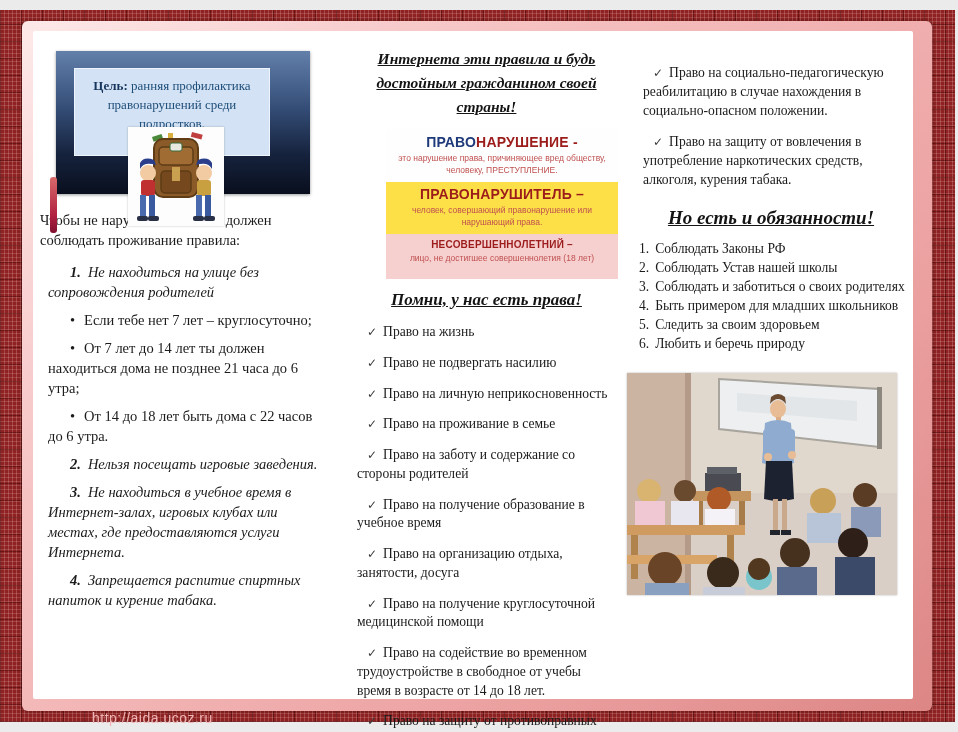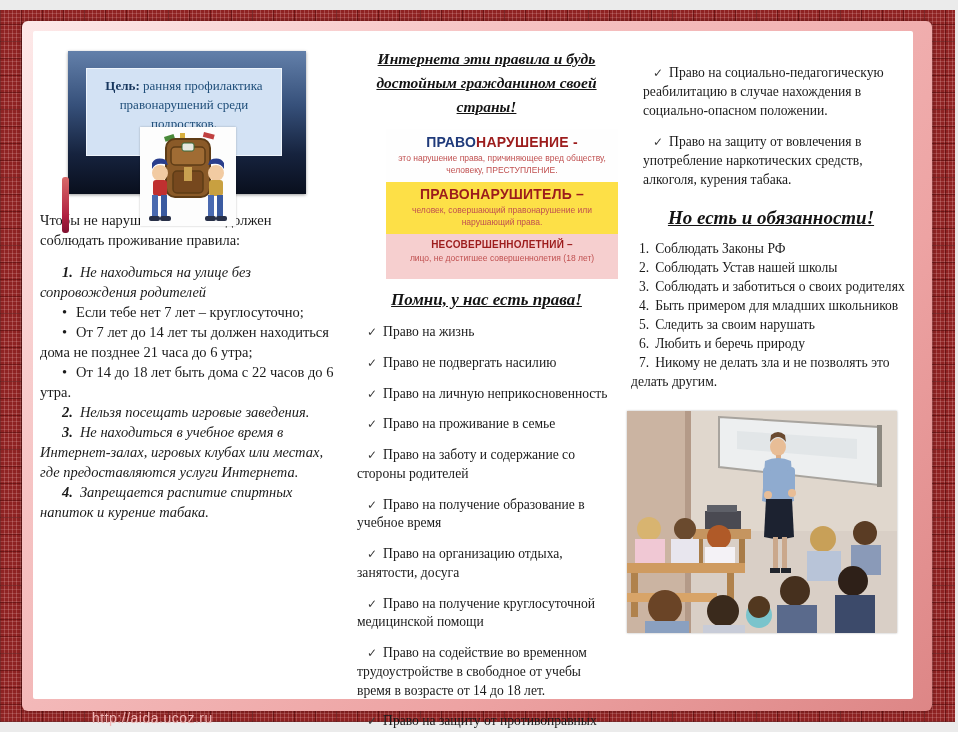--- a/index.html
+++ b/index.html
@@ -34,42 +34,43 @@
     font-size:14px;color:#f0b4b4;letter-spacing:.5px;
   }
   
   .col{position:absolute;}
   .col1{left:7px;top:20px;width:296px;font-size:14.5px;line-height:1.38;color:#1b1b1b;}
   .col2{left:312px;top:16px;width:283px;font-size:13.6px;line-height:1.38;color:#1b1b1b;}
   .col3{left:598px;top:20px;width:280px;font-size:13.6px;line-height:1.40;color:#1b1b1b;}
 
   
   .slide{
-    position:relative;width:238px;height:143px;margin-left:28px;
+    position:relative;width:238px;height:143px;margin-left:16px;
     background:linear-gradient(180deg,#6380aa 0%,#36507a 38%,#16233e 72%,#090f1d 100%);
     box-shadow:0 1px 3px rgba(0,0,0,.4);
+    padding-left:16px;
   }
   .slide-textbox{
     position:absolute;left:18px;top:17px;width:196px;min-height:88px;
     background:#d3e2f4;border:1px solid #eef4fb;
     font-size:13px;line-height:1.45;text-align:center;color:#1f4e79;
     padding:8px 6px 4px 6px;box-sizing:border-box;
   }
   .slide-goal-bold{font-weight:bold;color:#17365d;}
   .kids-box{
     position:absolute;left:72px;top:76px;width:96px;height:99px;
     background:#fdfdfd;box-shadow:0 0 2px rgba(0,0,0,.25);
   }
   .pencil{
     position:absolute;left:-6px;top:126px;width:7px;height:56px;border-radius:3px;
     background:linear-gradient(180deg,#d86a6a,#b02040 70%,#801030);
   }
   .intro{margin-top:16px;margin-bottom:12px;}
   .b{font-weight:bold;margin-top:38px;}
-  .rule{font-style:italic;text-indent:22px;margin:0;}
+  .rule{font-style:italic;text-indent:22px;margin:8px;}
   .rule.bullet{font-style:normal;}
   .rule .marker{font-weight:bold;margin-right:7px;}
   .rule.bullet .marker{font-weight:normal;margin-right:9px;}
 
   
   .hdr{
     font-weight:bold;font-style:italic;text-align:center;
     text-decoration:underline;color:#141414;
   }
   .hdr-main{font-size:15.5px;line-height:1.55;margin:0 4px 10px 4px;}
@@ -223,25 +224,24 @@
         <div>
 
             <p class="duty"><span class="marker">1.</span><span>Соблюдать Законы РФ</span></p>
 
             <p class="duty"><span class="marker">2.</span><span>Соблюдать Устав нашей школы</span></p>
 
             <p class="duty"><span class="marker">3.</span><span>Соблюдать и заботиться о своих родителях</span></p>
 
             <p class="duty"><span class="marker">4.</span><span>Быть примером для младших школьников</span></p>
 
-            <p class="duty"><span class="marker">5.</span><span>Следить за своим нарушать</span></p>
+            <p class="duty"><span class="marker">5.</span><span>Следить за своим здоровьем</span></p>
 
             <p class="duty"><span class="marker">6.</span><span>Любить и беречь природу</span></p>
 
-            <p class="duty"><span class="marker">7.</span><span>Никому не делать зла и не позволять это делать другим.</span></p>
           </div>
 
         <div class="photo">
           <svg width="270" height="222" viewBox="0 0 270 222">
 
             <rect x="0" y="0" width="270" height="222" fill="#d9cfc6"></rect>
             <rect x="0" y="0" width="270" height="120" fill="#e0d7cd"></rect>
             <rect x="0" y="0" width="58" height="222" fill="#cbb4a2"></rect>
             <rect x="58" y="0" width="6" height="222" fill="#b49a88"></rect>
 

